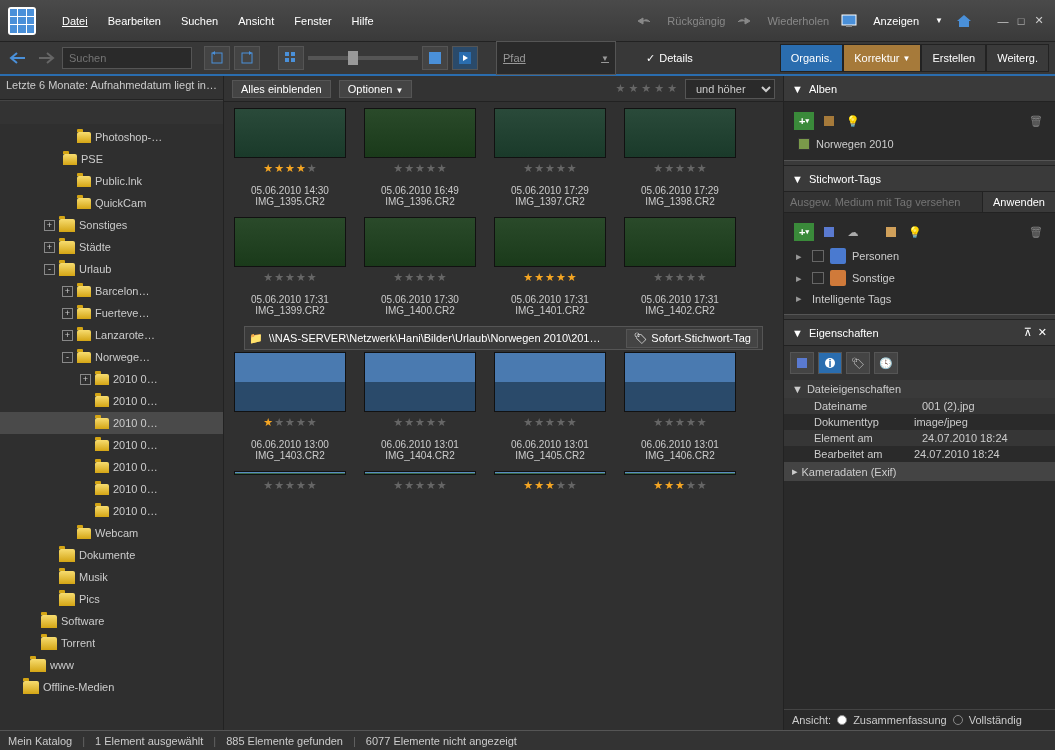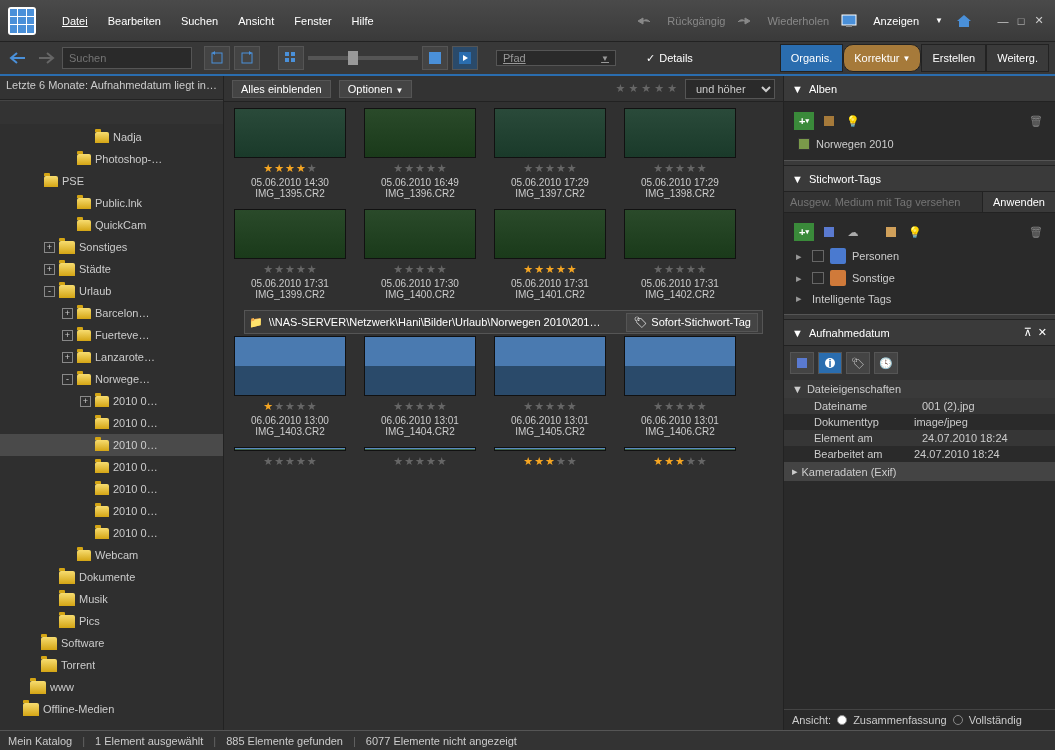--- a/index.html
+++ b/index.html
@@ -16,25 +16,25 @@
 .win-controls { display:flex; gap:2px; margin-left:10px; }
 .win-controls span { width:16px; height:16px; display:flex; align-items:center; justify-content:center; color:#ccc; cursor:pointer; }
 
 .toolbar { height: 34px; background: #383838; border-bottom: 2px solid #2a6daf; display: flex; align-items: center; padding: 0 6px; gap: 4px; }
 .tb-arrow { width:24px; height:24px; display:flex; align-items:center; justify-content:center; color:#4a90d9; cursor:pointer; }
 .tb-arrow.dis { color:#666; }
 .tb-search { width:130px; height:22px; background:#2a2a2a; border:1px solid #555; color:#999; padding:0 6px; }
 .tb-icon-btn { width:26px; height:24px; background:#444; border:1px solid #555; display:flex; align-items:center; justify-content:center; cursor:pointer; }
 .tb-slider { width:110px; height:4px; background:#555; position:relative; }
 .tb-slider .handle { position:absolute; width:10px; height:14px; background:#999; top:-5px; left:40px; }
-.tb-path { width:120px; height:16px; background:#2a2a2a; border:1px solid #555; color:#999; padding:0 6px; display:flex; align-items:center;text-decoration:underline; }
+.tb-path { width:120px; height:34px; background:#2a2a2a; border:1px solid #555; color:#999; padding:0 6px; display:flex; align-items:center;text-decoration:underline; }
 .tb-check { display:flex; align-items:center; gap:4px; color:#fff; margin-left:6px; }
 .tab-btn { height:28px; padding:0 10px; display:flex; align-items:center; color:#fff; cursor:pointer; border:1px solid #222; }
 .tab-organise { background:#2a6daf; }
-.tab-korrektur { background:#a67a3a;border-radius:10px; }
+.tab-korrektur { background:#a67a3a; }
 .tab-erstellen { background:#3a3a3a; }
 .tab-weiterg { background:#3a3a3a; }
 
 .main { flex:1; display:flex; overflow:hidden; }
 .left-panel { width:224px; background:#2f2f2f; border-right:1px solid #222; display:flex; flex-direction:column; }
 .filter-bar { height:24px; background:#333; padding:3px 6px; color:#ccc; white-space:nowrap; overflow:hidden; text-overflow:ellipsis; border-bottom:1px solid #222; }
 .sep-x { height:24px; background:#333; border-top:1px solid #444; }
 .tree { flex:1; overflow-y:auto; padding-top:2px; }
 .tree-item { display:flex; align-items:center; height:22px; padding-left:4px; gap:4px; cursor:pointer; white-space:nowrap; overflow:hidden; }
 .tree-item.selected { background:#4a4a4a; }
@@ -54,21 +54,21 @@
 .thumb-row { display:flex; gap:18px; margin-bottom:10px; }
 .thumb { width:112px; display:flex; flex-direction:column; align-items:center; }
 .thumb-img { width:112px; height:50px; background:#3a5a3a; border:1px solid #111; }
 .thumb-img.water { background:linear-gradient(#2a4a3a,#1a3a2a); }
 .thumb-img.green { background:linear-gradient(#2a4a2a,#1a3a1a); }
 .thumb-img.sky { background:linear-gradient(#4a7ab0 50%,#2a4a6a 50%); height:60px; }
 .thumb-img.tree { background:linear-gradient(#5a8ac0 40%,#3a6a4a 40%); height:60px; }
 .stars { display:flex; gap:1px; margin-top:4px; font-size:12px; }
 .star { color:#666; }
 .star.on { color:#f5a623; }
-.thumb-date { color:#ccc; font-size:10px; margin-top:2px; text-align:center; }
+.thumb-date { color:#ccc; font-size:10px; margin-top:10px; text-align:center; }
 .thumb-name { color:#ccc; font-size:10px; text-align:center; }
 .path-bar { height:24px; background:#3a3a3a; border:1px solid #555; margin:2px 10px; display:flex; align-items:center; padding:0 4px; gap:6px; }
 .path-bar .path-text { color:#fff; overflow:hidden; text-overflow:ellipsis; white-space:nowrap; flex:1; }
 .tag-btn { background:#444; border:1px solid #555; padding:2px 6px; color:#fff; display:flex; align-items:center; gap:4px; }
 
 .right-panel { width:272px; background:#2f2f2f; border-left:1px solid #222; display:flex; flex-direction:column; overflow:hidden; }
 .panel-header { height:26px; background:#3a3a3a; border-bottom:1px solid #222; display:flex; align-items:center; padding:0 8px; color:#fff; cursor:pointer; }
 .panel-header .arrow { margin-right:6px; }
 .panel-body { padding:6px; background:#2a2a2a; }
 .panel-toolbar { display:flex; align-items:center; gap:6px; padding:4px; }
@@ -226,31 +226,26 @@
     <div class="tab-btn tab-weiterg">Weiterg.</div>
   </div>
 </div>
 
 <div class="main">
 
   <div class="left-panel">
     <div class="filter-bar">Letzte 6 Monate: Aufnahmedatum liegt in den letzten…</div>
     <div class="sep-x"></div>
     <div class="tree" id="tree">
-        <div class="tree-item" style="padding-left: 80px;">
-          <span class="exp blank"></span>
-          <span class="folder-icon sub"></span>
-          <span class="tree-label">Nadja</span>
-        </div>
         <div class="tree-item" style="padding-left: 62px;">
           <span class="exp blank"></span>
           <span class="folder-icon sub"></span>
           <span class="tree-label">Photoshop-…</span>
         </div>
-        <div class="tree-item" style="padding-left: 29px;">
+        <div class="tree-item" style="padding-left: 48px;">
           <span class="exp blank"></span>
           <span class="folder-icon sub"></span>
           <span class="tree-label">PSE</span>
         </div>
         <div class="tree-item" style="padding-left: 62px;">
           <span class="exp blank"></span>
           <span class="folder-icon sub"></span>
           <span class="tree-label">Public.lnk</span>
         </div>
         <div class="tree-item" style="padding-left: 62px;">
@@ -646,21 +641,21 @@
         </div>
       <div class="tag-row">
           <span class="tag-arrow">▸</span>
           <span>Intelligente Tags</span>
         </div>
     </div>
     <div class="panel-sep"></div>
 
     <div class="panel-header">
         <span class="arrow">▼</span>
-        <span>Aufnahmedatum</span>
+        <span>Eigenschaften</span>
         <span style="margin-left:auto;display:flex;gap:6px">
           <span>⊼</span>
           <span>✕</span>
         </span>
       </div>
     <div class="props-tabs">
       <div class="prop-tab">
           <svg width="12" height="12">
             <rect x="1" y="1" width="10" height="10" fill="#5a7ad0"></rect>
           </svg>

